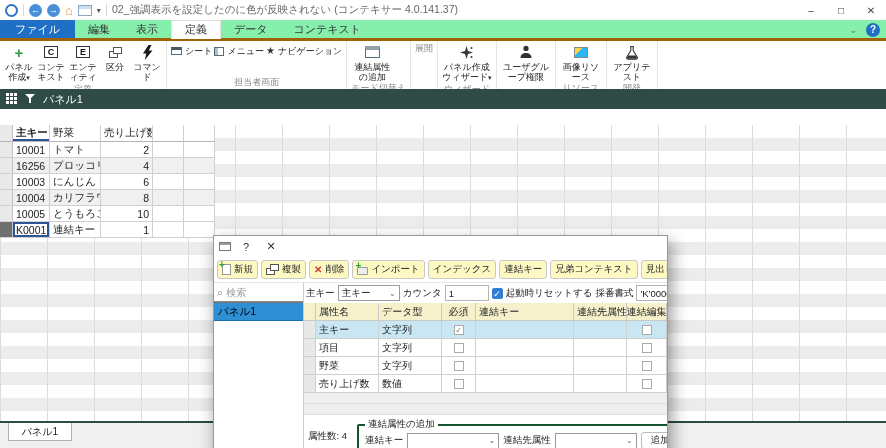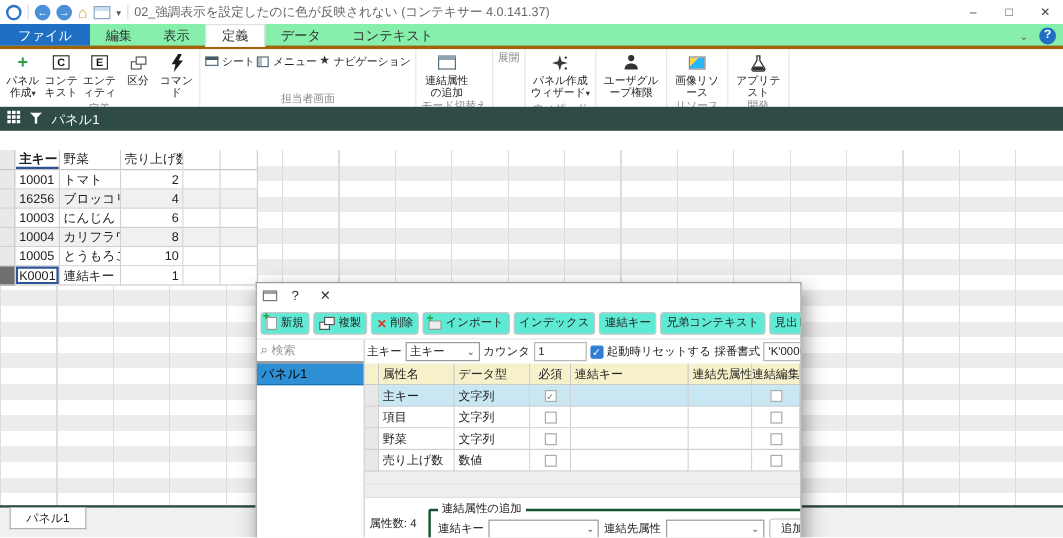--- a/index.html
+++ b/index.html
@@ -81,21 +81,21 @@
   .selcell{box-shadow:inset 0 0 0 2px #2f5496}
   .selhead{background:#6f6f6f}
 
   
   .dialog{position:absolute;left:213px;top:110px;width:455px;height:245px;background:#fff;border:1px solid #999;box-shadow:3px 7px 16px rgba(0,0,0,.42);display:flex;flex-direction:column;z-index:10}
   .dlg-title{height:21px;flex:none;display:flex;align-items:center;gap:5px;padding:0 5px;font-size:10.5px}
   .dlg-winic{width:12px;height:9px;border:1px solid #777;background:linear-gradient(#9e9e9e 0 2px,#fff 2px)}
   .dlg-title .ttl{flex:1;white-space:nowrap;overflow:hidden}
   .dlg-hbtn{width:20px;text-align:center;color:#333;font-size:11px}
   .dlg-toolbar{height:25px;flex:none;display:flex;align-items:center;gap:3px;padding:0 3px;overflow:hidden}
-  .tbtn{display:inline-flex;align-items:center;gap:3px;border:1px solid #c8c8c8;border-radius:3px;background:#5eead4;padding:2px 4px;font-size:9.5px;white-space:nowrap;flex:none}
+  .tbtn{display:inline-flex;align-items:center;gap:3px;border:1px solid #c8c8c8;border-radius:3px;background:#fef9c3;padding:2px 4px;font-size:9.5px;white-space:nowrap;flex:none}
   .ic-newpage{position:relative;width:9px;height:11px;border:1px solid #999;background:#fff}
   .ic-newpage:before{content:"+";position:absolute;left:-4px;top:-6px;color:#2e9e46;font-weight:bold;font-size:10px}
   .ic-redx{color:#d23a2e;font-weight:bold;font-size:10px}
   .ic-import{position:relative;width:11px;height:8px;border:1px solid #999;border-radius:1px;background:#eee;margin-top:3px}
   .ic-import:before{content:"+";position:absolute;left:-3px;top:-8px;color:#2e9e46;font-weight:bold;font-size:10px}
   .dlg-body{flex:1;display:flex;border-top:1px solid #e6e6e6;overflow:hidden}
   .dlg-left{width:90px;flex:none;border-right:1px solid #ccc;display:flex;flex-direction:column;background:#fff}
   .search{height:19px;flex:none;display:flex;align-items:center;gap:3px;padding:0 3px;border-bottom:1px solid #8a8a8a;color:#888}
   .search input{border:none;outline:none;width:64px;font:10px "Liberation Sans",sans-serif;color:#444}
   .search input::placeholder{color:#999}

